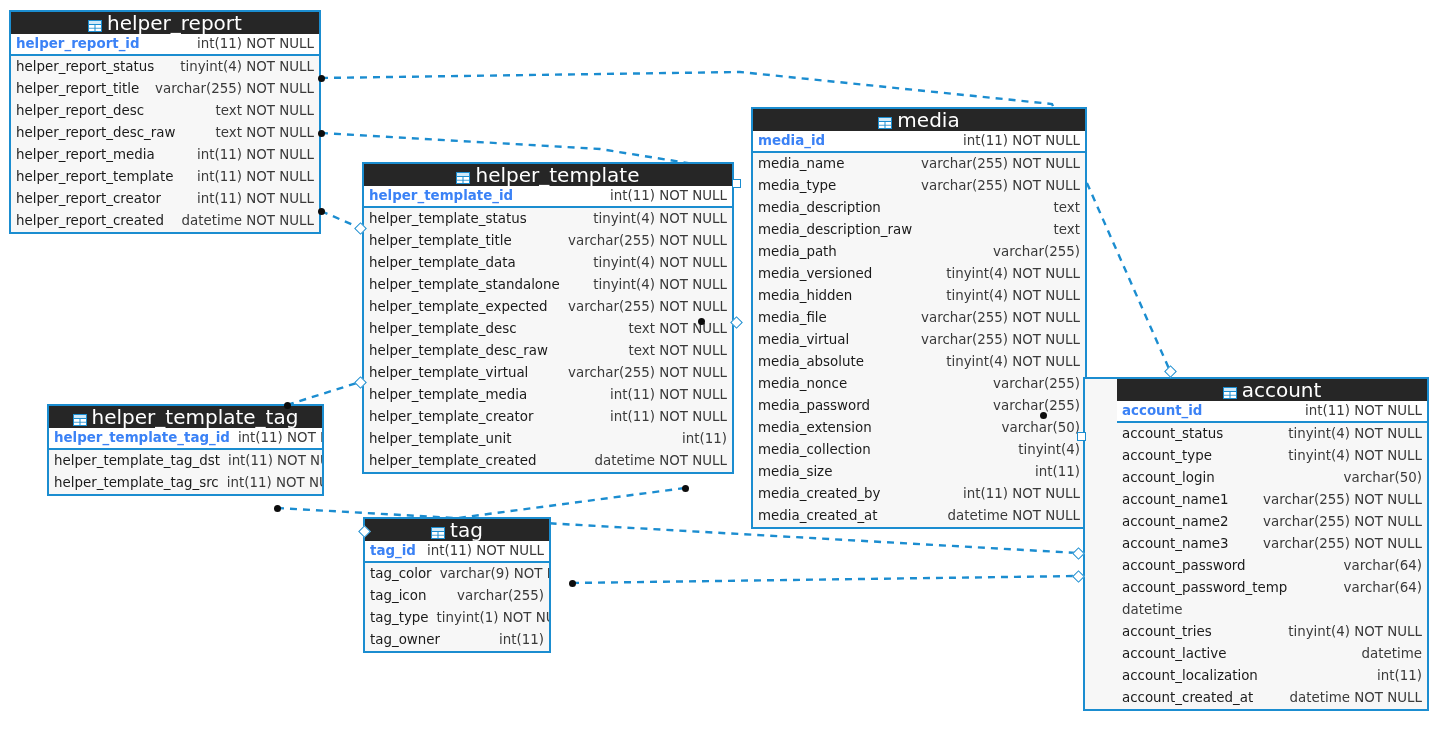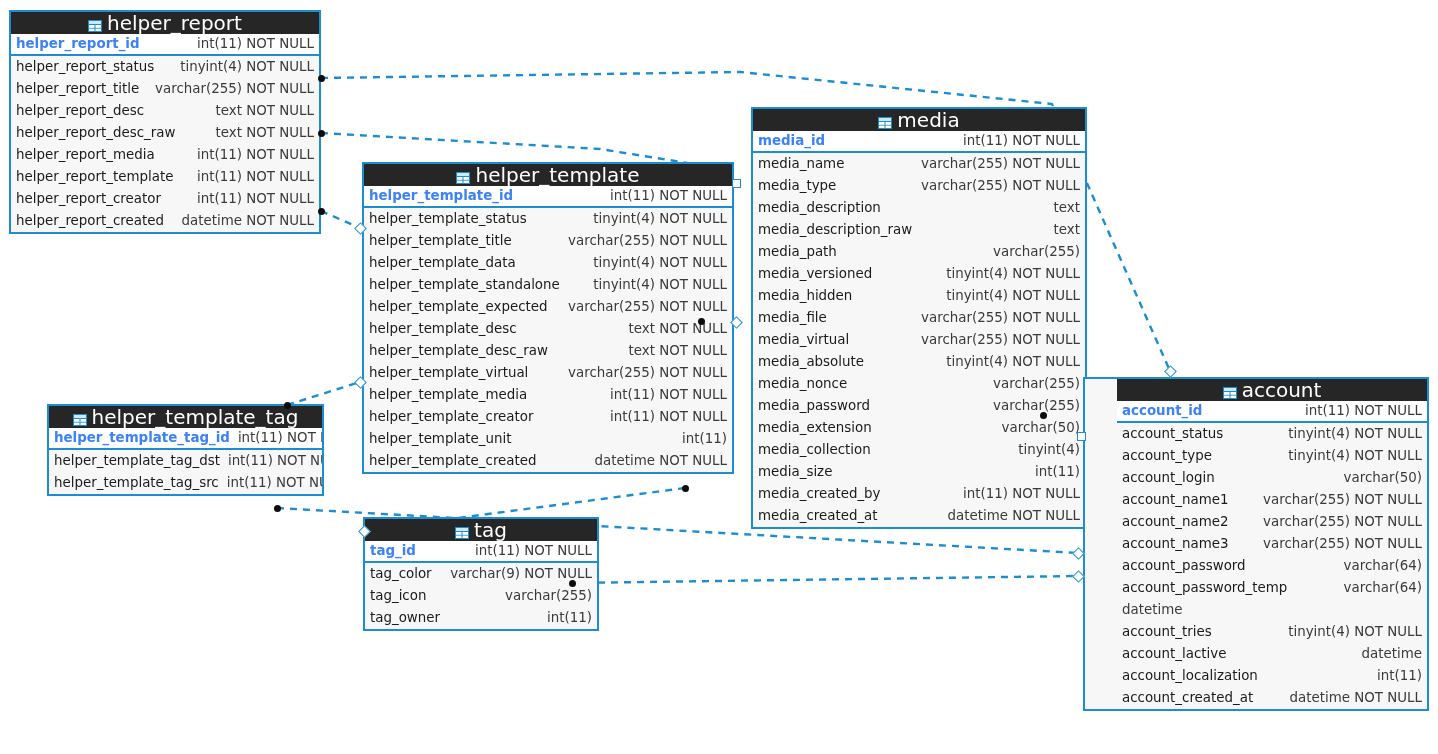--- a/index.html
+++ b/index.html
@@ -404,41 +404,45 @@
         <div class="row ">
           <span class="col-name">helper_template_tag_dst</span>
           <span class="col-type">int(11) NOT NULL</span>
         </div>
         <div class="row ">
           <span class="col-name">helper_template_tag_src</span>
           <span class="col-type">int(11) NOT NULL</span>
         </div>
       </div>
     </div>
-    <div class="entity" style="left: 363px; top: 517px; width: 236px;">
+    <div class="entity" style="left: 363px; top: 517px; width: 188px;">
       <div class="entity-header"><span><svg width="14" height="12" viewBox="0 0 14 12" class="tbl-icon">
             <rect x="0" y="0" width="14" height="12" fill="#1b8dd0"></rect>
             <rect x="1" y="1" width="12" height="3" fill="#cfe8f8"></rect>
             <rect x="1" y="5" width="5.5" height="2.8" fill="#ffffff"></rect>
             <rect x="7.5" y="5" width="5.5" height="2.8" fill="#ffffff"></rect>
             <rect x="1" y="8.6" width="5.5" height="2.4" fill="#ffffff"></rect>
             <rect x="7.5" y="8.6" width="5.5" height="2.4" fill="#ffffff"></rect>
           </svg></span><span>tag</span></div>
       <div class="row pk-row">
         <span class="col-name">tag_id</span>
         <span class="col-type">int(11) NOT NULL</span>
       </div>
       <div class="rows">
         <div class="row ">
           <span class="col-name">tag_color</span>
           <span class="col-type">varchar(9) NOT NULL</span>
         </div>
         <div class="row ">
           <span class="col-name">tag_icon</span>
           <span class="col-type">varchar(255)</span>
+        </div>
+        <div class="row ">
+          <span class="col-name">tag_type</span>
+          <span class="col-type">tinyint(1) NOT NULL</span>
         </div>
         <div class="row ">
           <span class="col-name">tag_owner</span>
           <span class="col-type">int(11)</span>
         </div>
       </div>
     </div>
     <div class="marker m-dot" style="left: 317.5px; top: 74.5px;"></div>
     <div class="marker m-diamond" style="left: 1165.5px; top: 366.5px;"></div>
     <div class="marker m-dot" style="left: 317.5px; top: 129.5px;"></div>

